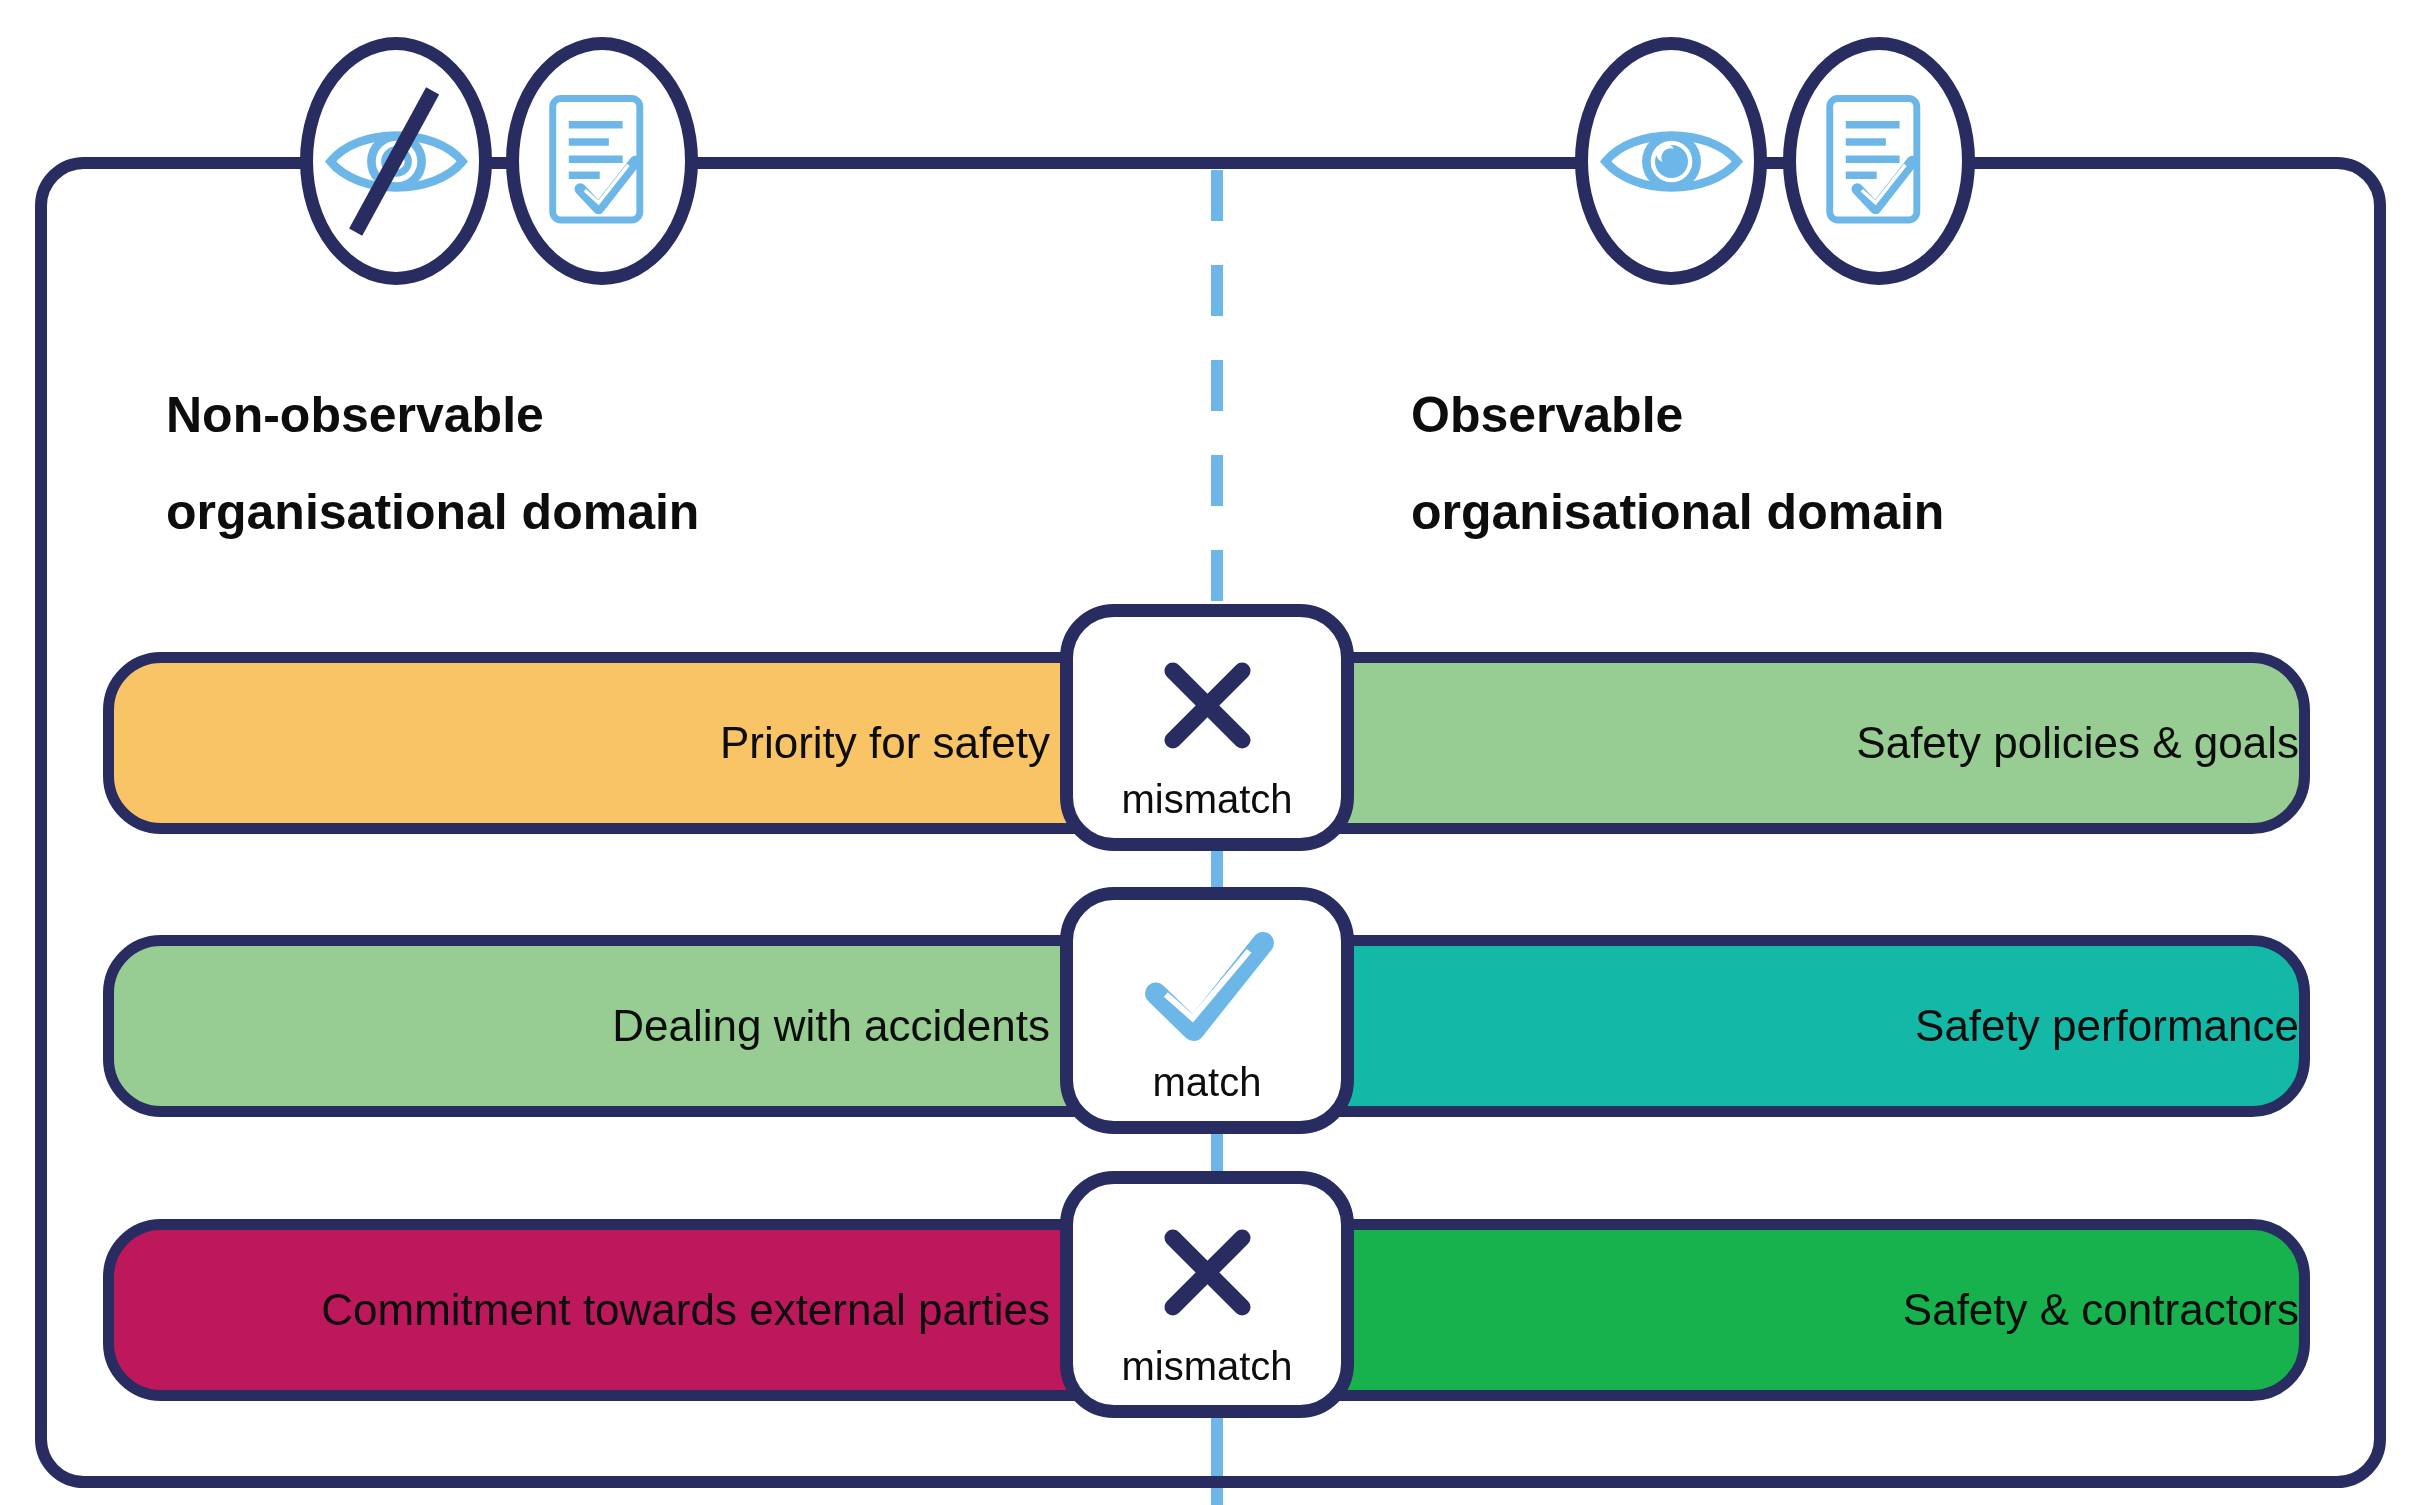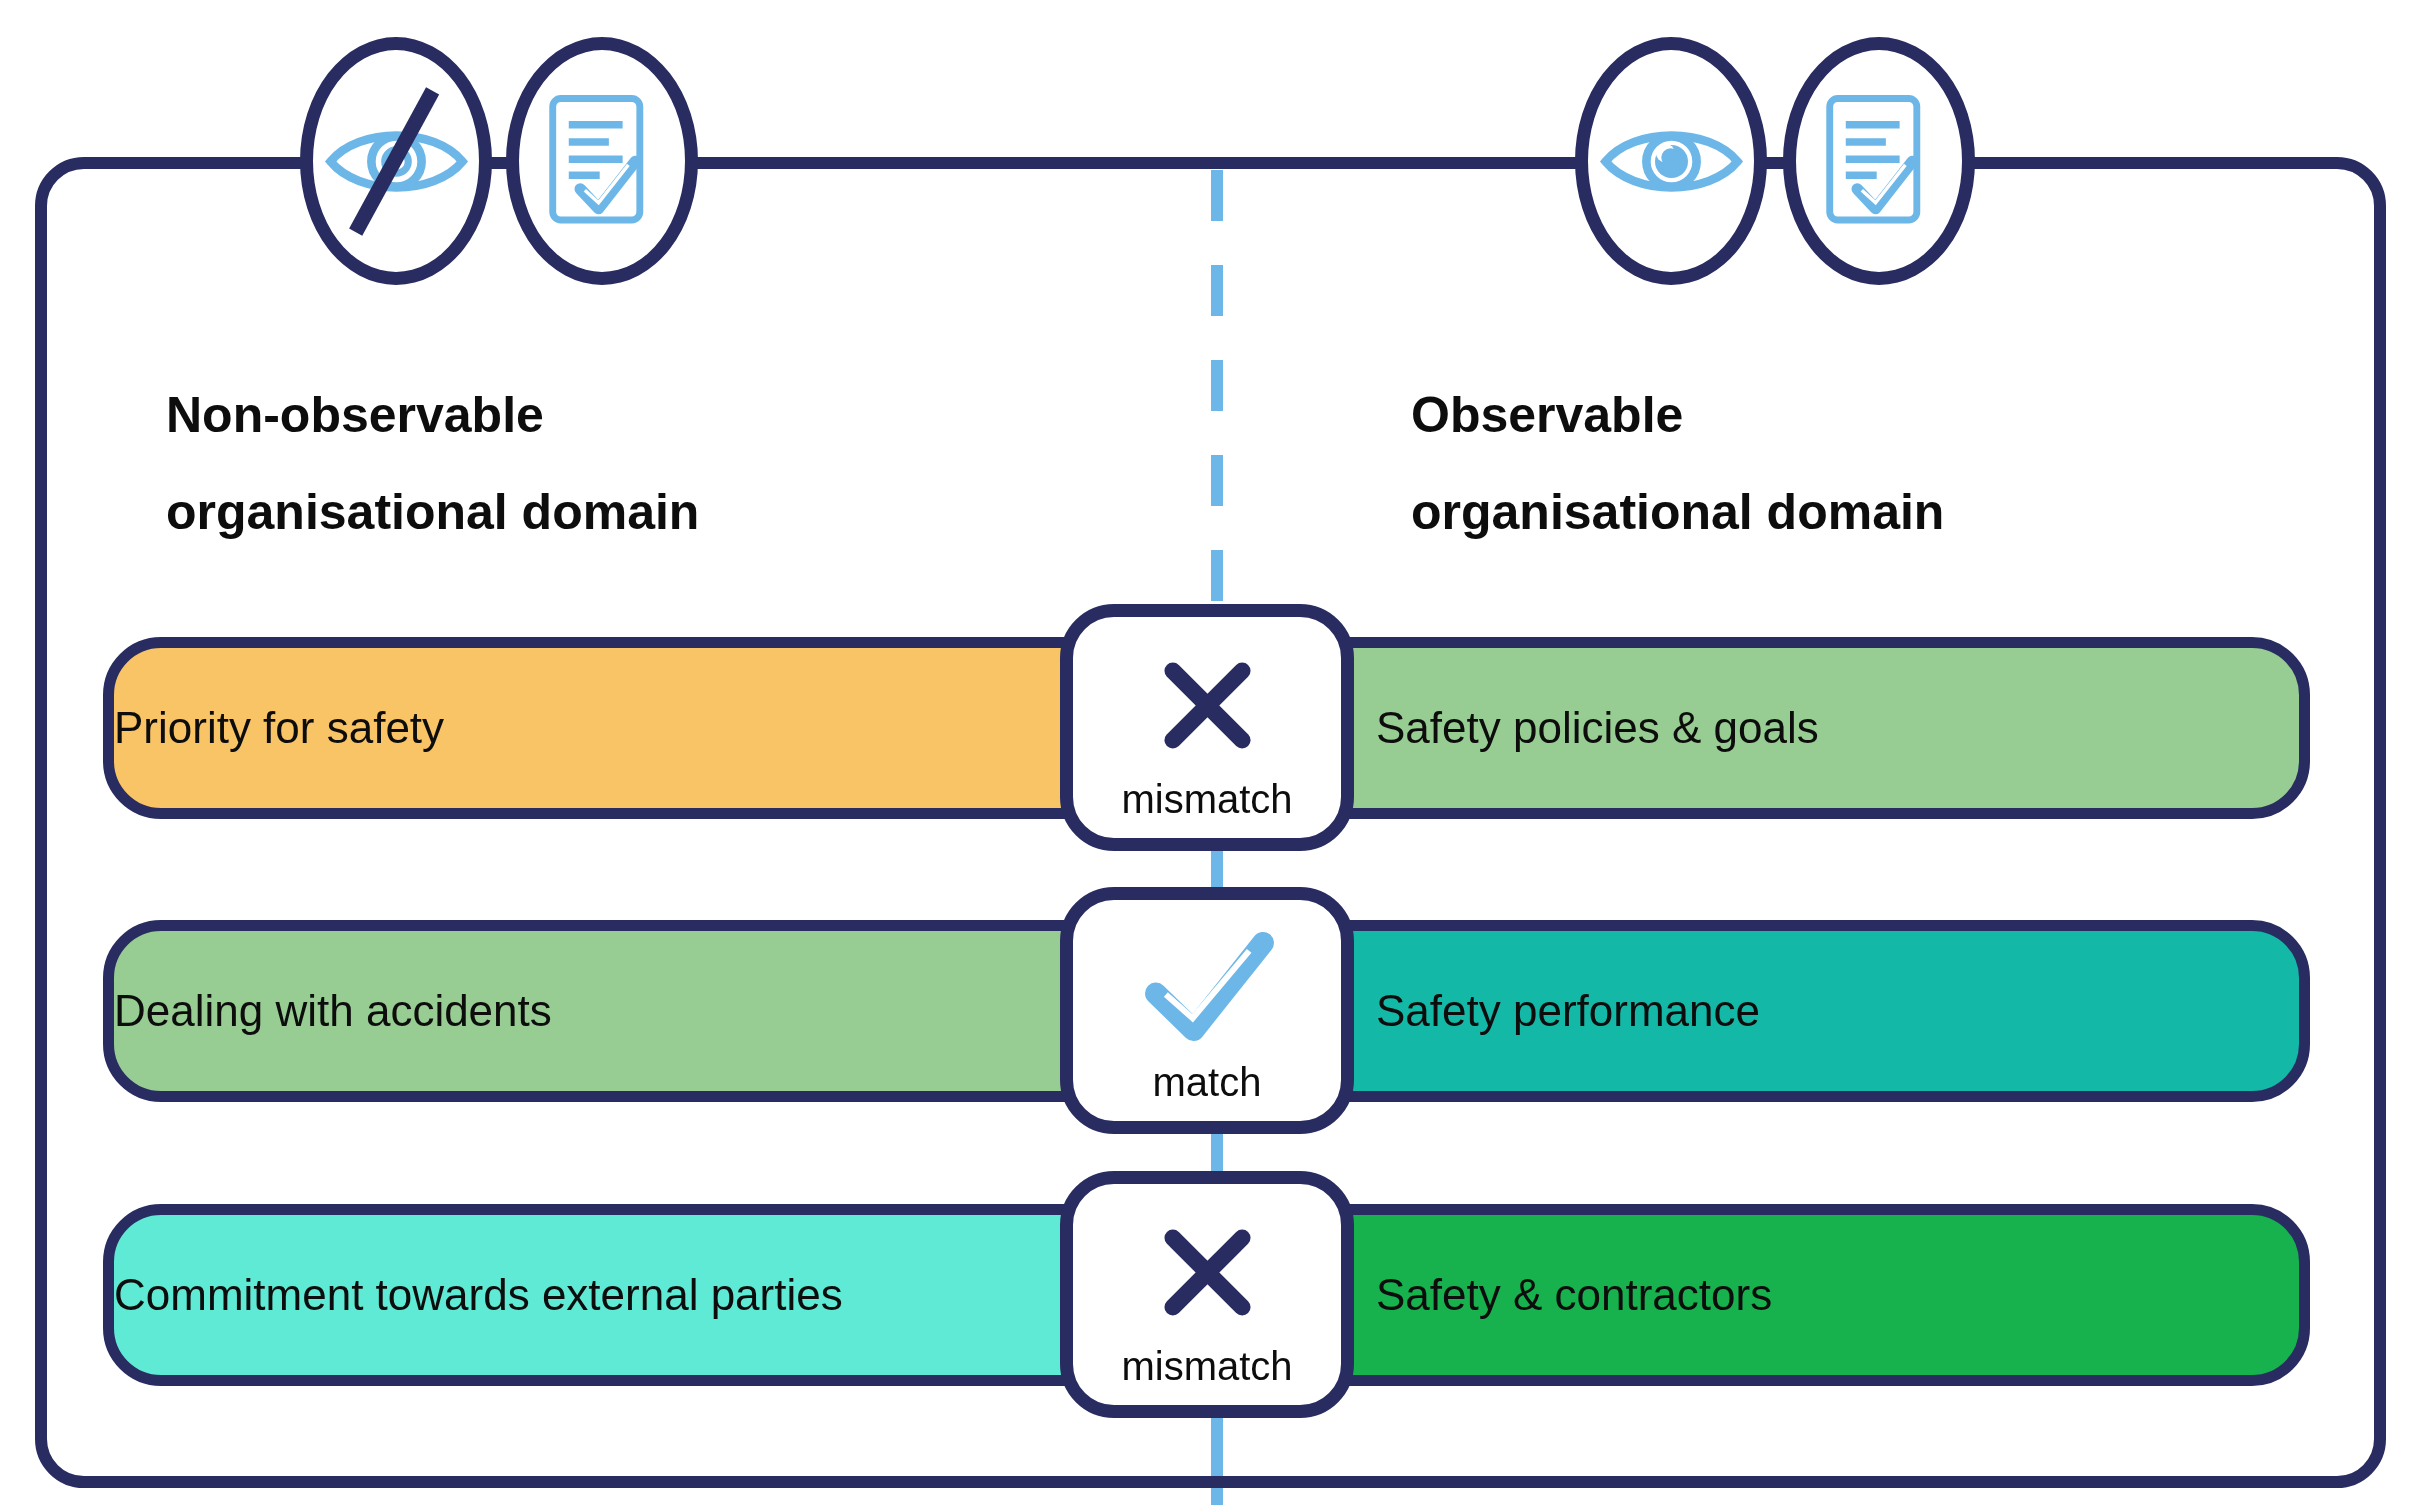--- a/index.html
+++ b/index.html
@@ -51,23 +51,23 @@
     color:var(--text);z-index:3;letter-spacing:0px;
   }
   .heading.hl{left:166px}
   .heading.hr{left:1411px}
 
   
   .row{position:absolute;left:0;width:2413px;height:247px;z-index:3;}
   .r1{top:604px}.r2{top:887px}.r3{top:1171px}
 
   .bar{
-    position:absolute;top:33px;height:182px;
+    position:absolute;top:48px;height:182px;
     border:11.2px solid var(--navy);
-    display:flex;align-items:center;justify-content:flex-start;
+    display:flex;align-items:center;justify-content:flex-end;
     font-size:44px;color:var(--text);white-space:nowrap;
   }
   .bar.bleft{left:103px;width:1024px;border-radius:58px 0 0 58px;padding-right:66px;}
   .bar.bright{left:1286px;width:1024px;border-radius:0 58px 58px 0;padding-left:79px;}
 
   .badge{
     position:absolute;left:1060px;top:0;width:294px;height:247px;
     background:#fff;border:13px solid var(--navy);border-radius:54px;
     z-index:4;
     display:flex;flex-direction:column;align-items:center;justify-content:center;
@@ -163,21 +163,21 @@
       <svg viewBox="0 0 140 120" width="139" height="119">
         <path d="M18,65 L56,102 L126,14" fill="none" stroke="#6cb7e8" stroke-width="22" stroke-linecap="round" stroke-linejoin="round"></path>
         <path d="M28,66 L55,90 L112,22" fill="none" stroke="#ffffff" stroke-width="6"></path>
       </svg>
     </div>
     <div class="label">match</div>
   </div>
 </div>
 
 <div class="row r3">
-  <div class="bar bleft" style="background-color: #5eead4;">
+  <div class="bar bleft" style="background-color: #be185d;">
     <span>Commitment towards external parties</span>
   </div>
   <div class="bar bright" style="background-color: rgb(23, 177, 78);">
     <span>Safety &amp; contractors</span>
   </div>
   <div class="badge">
     <div class="icon-wrap">
       <svg viewBox="0 0 100 100" width="105" height="105">
         <line x1="17" y1="17" x2="83" y2="83" stroke="#292c60" stroke-width="16" stroke-linecap="round"></line>
         <line x1="83" y1="17" x2="17" y2="83" stroke="#292c60" stroke-width="16" stroke-linecap="round"></line>

